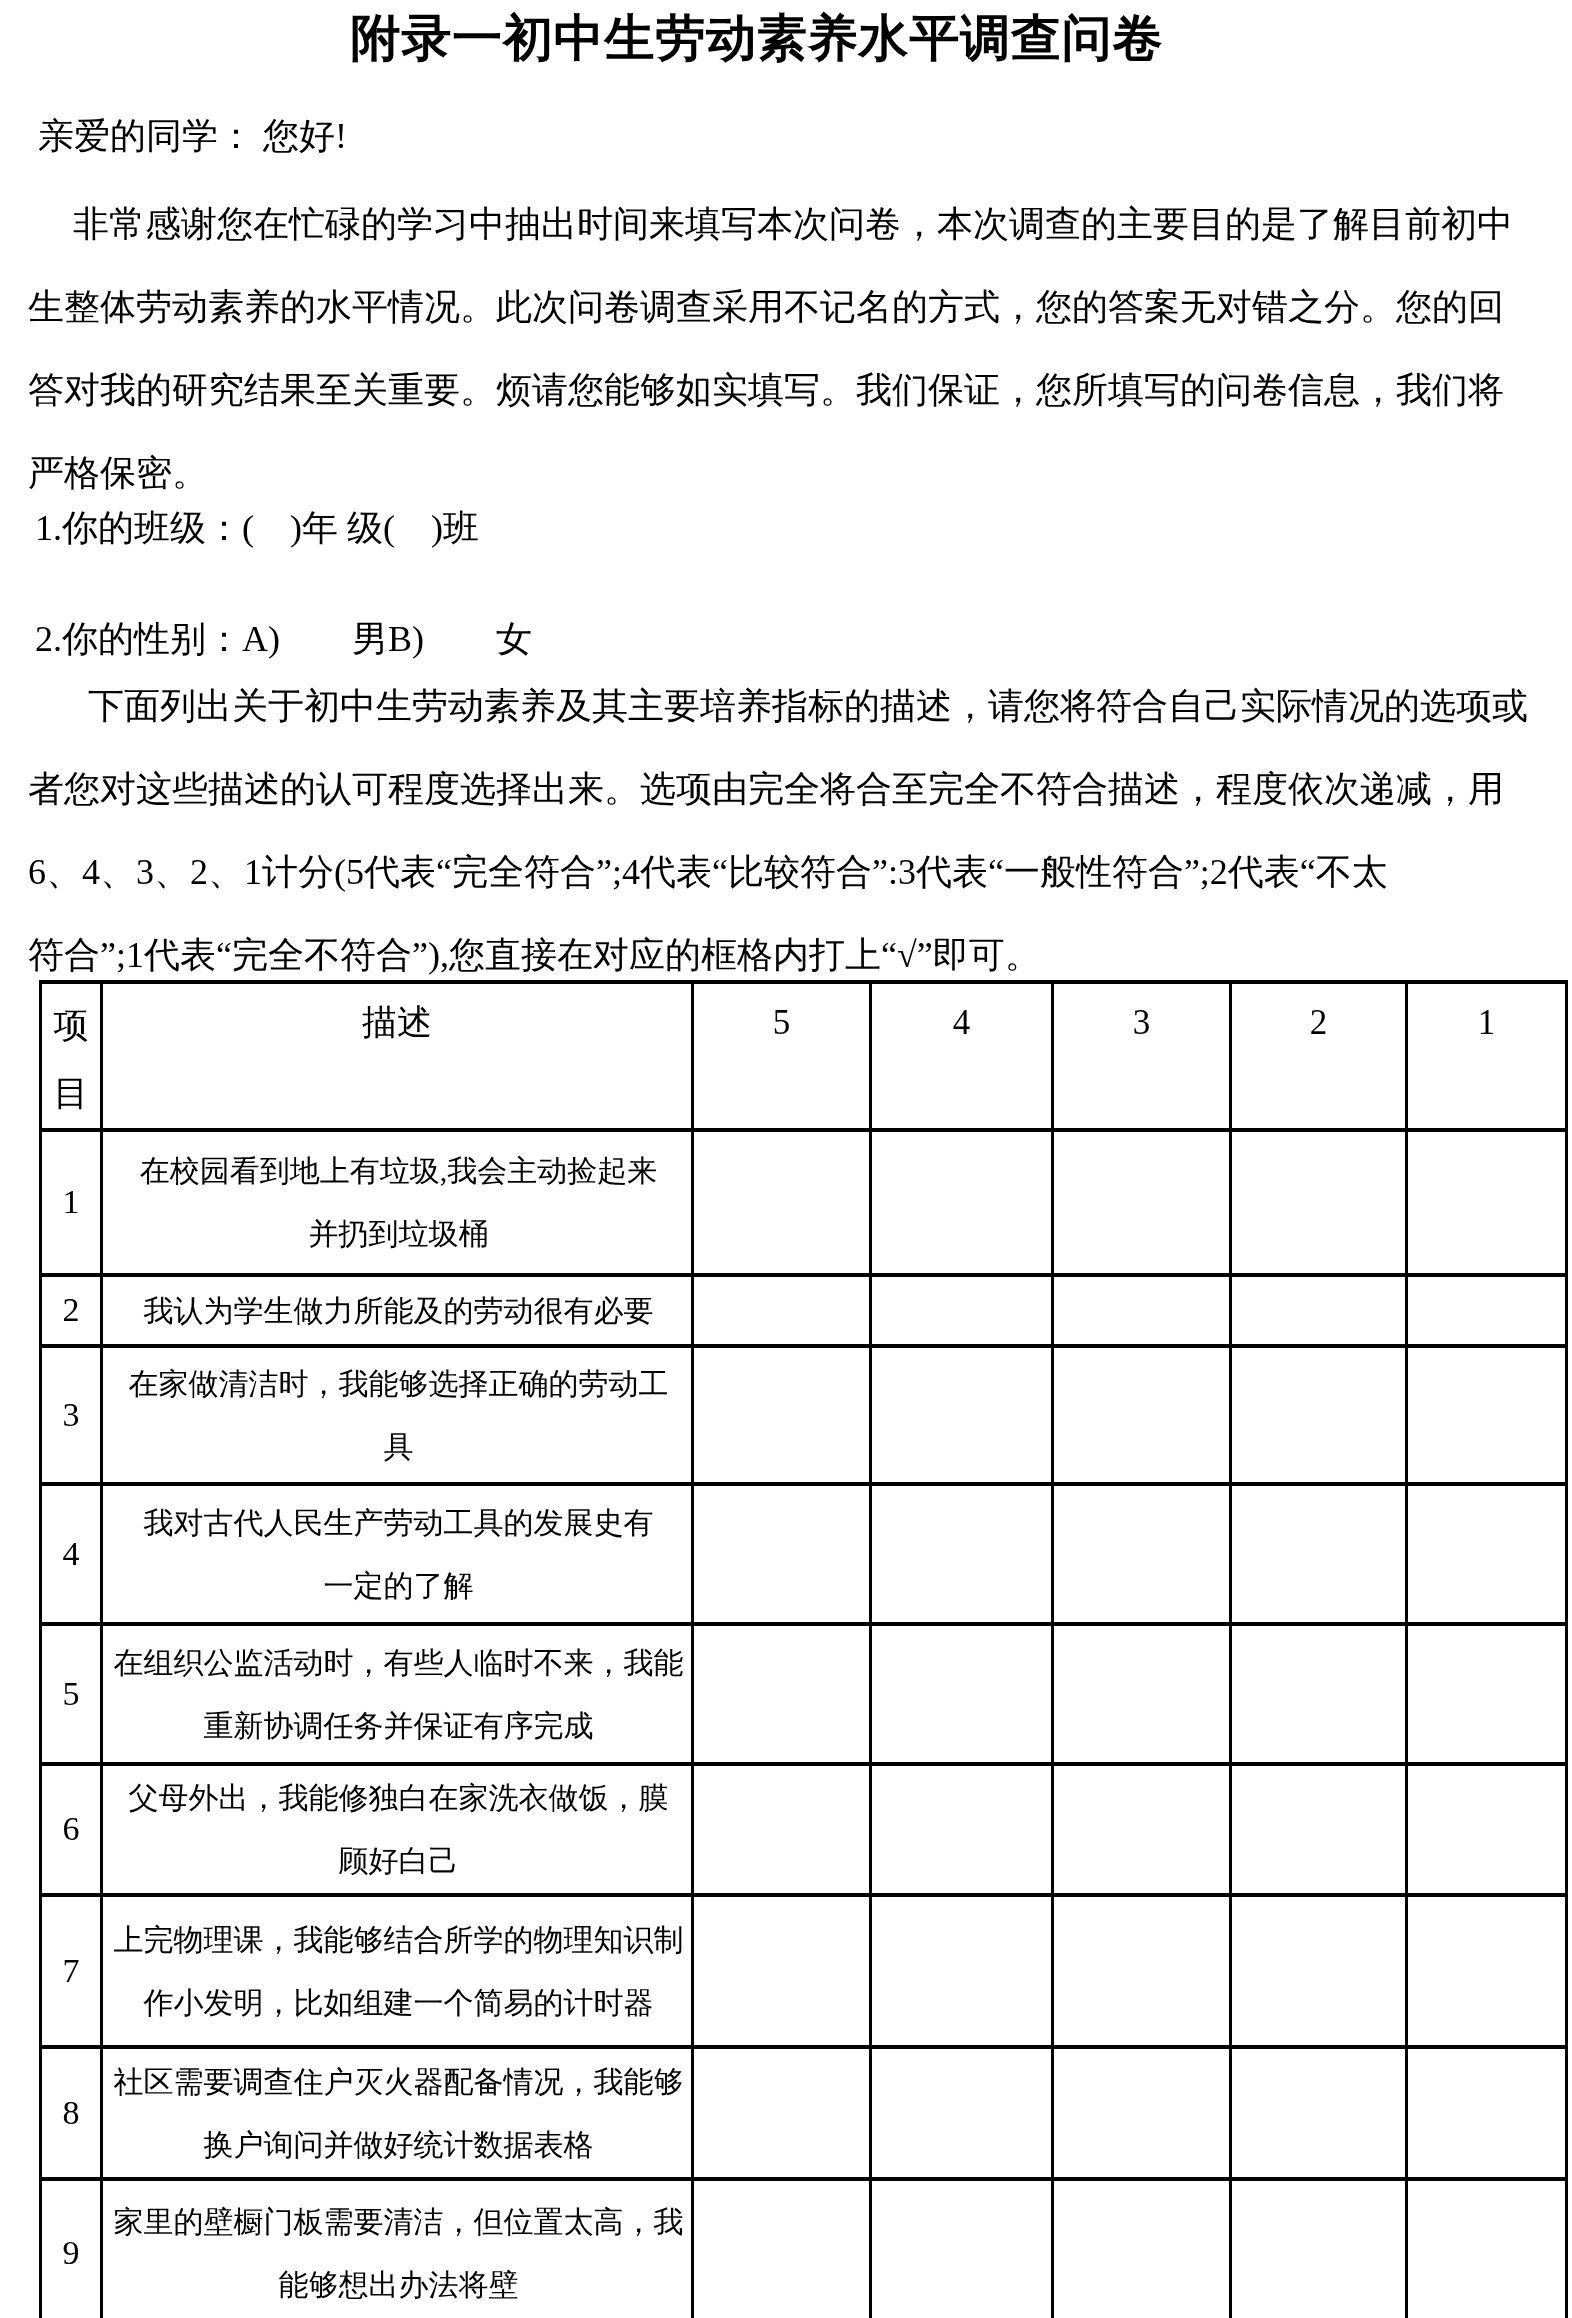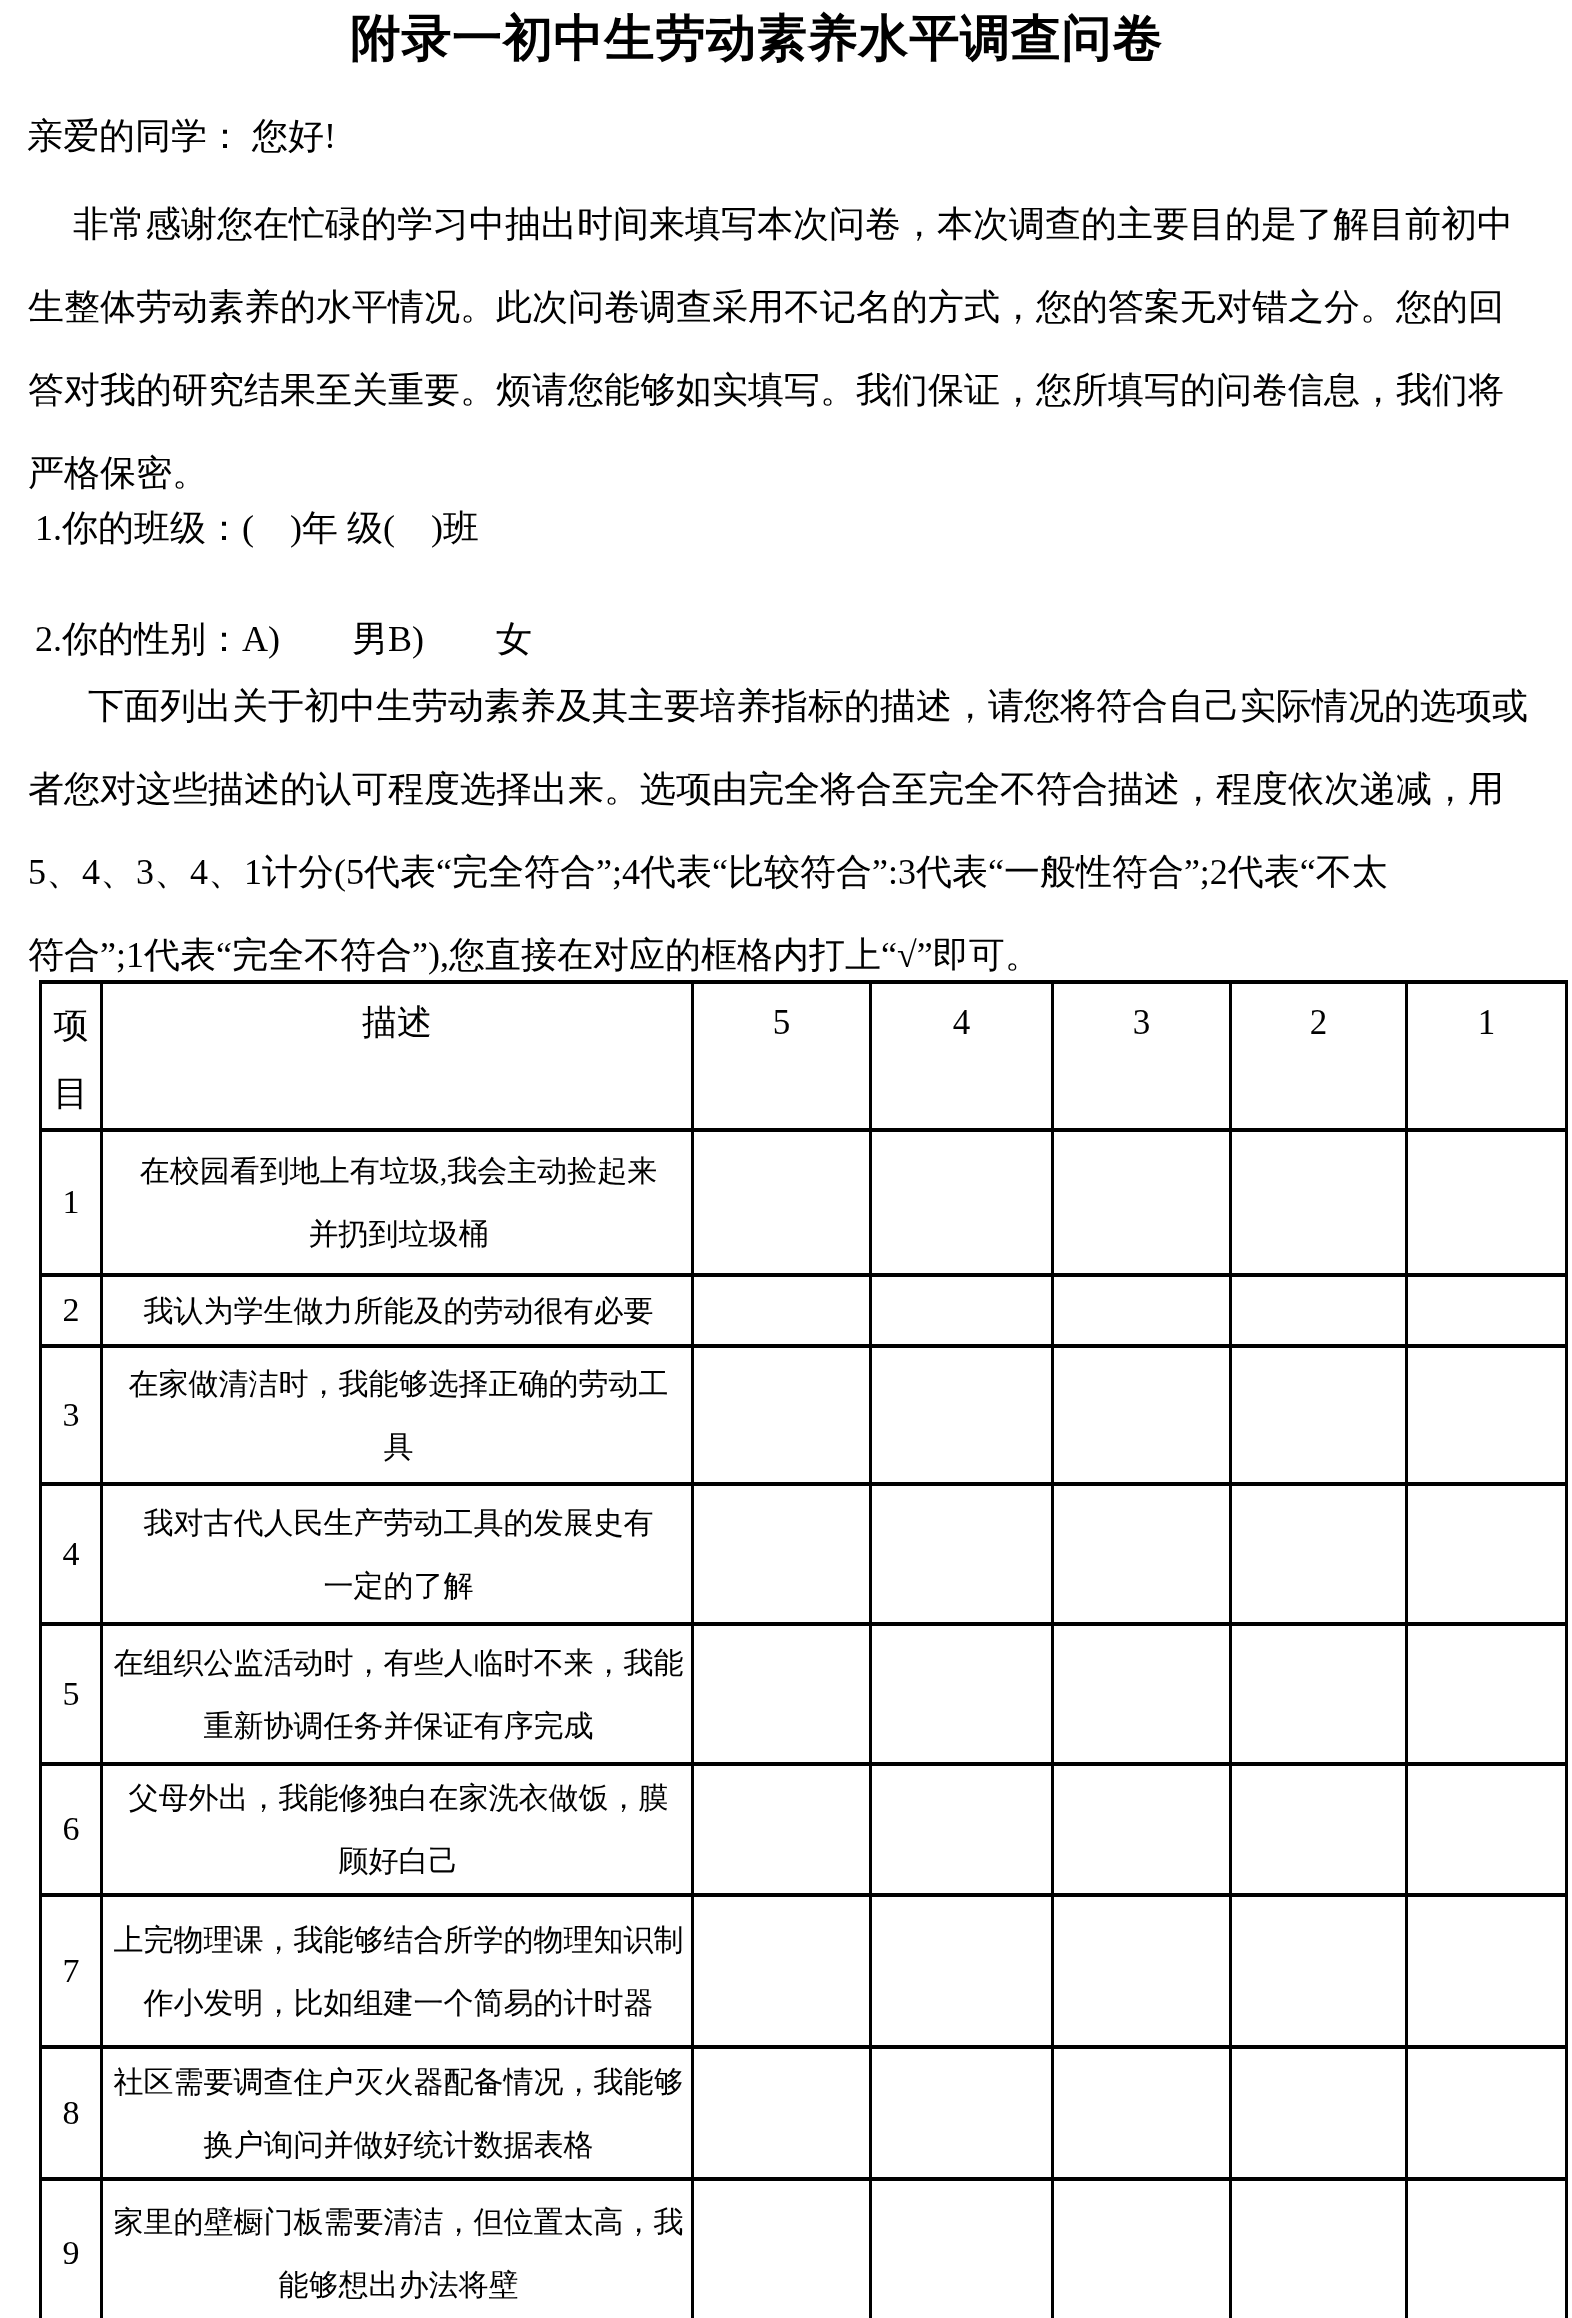--- a/index.html
+++ b/index.html
@@ -7,21 +7,21 @@
     width:1572px;height:2319px;position:relative;overflow:hidden;
     background:#ffffff;color:#000000;
     font-family:"Liberation Serif","DejaVu Serif",serif;
   }
   .title{
     position:absolute;top:7.9px;left:0;width:1514px;box-sizing:border-box;
     text-align:center;
     font-family:"DejaVu Sans","Liberation Sans",sans-serif;
     font-weight:bold;font-size:50px;line-height:60px;letter-spacing:0.8px;
   }
-  .greeting{position:absolute;left:27px;top:115px;font-size:36px;line-height:42px;text-align:center;}
+  .greeting{position:absolute;left:38px;top:115px;font-size:36px;line-height:42px;text-align:center;}
   .para{position:absolute;left:28px;width:1511px;font-size:36px;white-space:pre-line;}
   .para.intro{top:183px;line-height:83px;text-indent:45px;}
   .q{position:absolute;left:35px;font-size:36px;line-height:42px;}
   .q.q1{top:507px;}
   .q.q2{top:618px;}
   .para.instr{top:665px;line-height:83px;text-indent:60px;}
 
   table.survey{
     position:absolute;left:39px;top:980px;width:1526px;
     border-collapse:collapse;table-layout:fixed;
@@ -51,21 +51,21 @@
 <div class="para intro">非常感谢您在忙碌的学习中抽出时间来填写本次问卷，本次调查的主要目的是了解目前初中
 生整体劳动素养的水平情况。此次问卷调查采用不记名的方式，您的答案无对错之分。您的回
 答对我的研究结果至关重要。烦请您能够如实填写。我们保证，您所填写的问卷信息，我们将
 严格保密。</div>
 
 <div class="q q1">1.你的班级：(　)年 级(　)班</div>
 <div class="q q2">2.你的性别：A)　　男B)　　女</div>
 
 <div class="para instr">下面列出关于初中生劳动素养及其主要培养指标的描述，请您将符合自己实际情况的选项或
 者您对这些描述的认可程度选择出来。选项由完全将合至完全不符合描述，程度依次递减，用
-5、4、3、4、1计分(5代表“完全符合”;4代表“比较符合”:3代表“一般性符合”;2代表“不太
+6、4、3、2、1计分(5代表“完全符合”;4代表“比较符合”:3代表“一般性符合”;2代表“不太
 符合”;1代表“完全不符合”),您直接在对应的框格内打上“√”即可。</div>
 
 <table class="survey">
   <colgroup>
     <col style="width:61px">
     <col style="width:591px">
     <col style="width:178px">
     <col style="width:182px">
     <col style="width:178px">
     <col style="width:176px">

